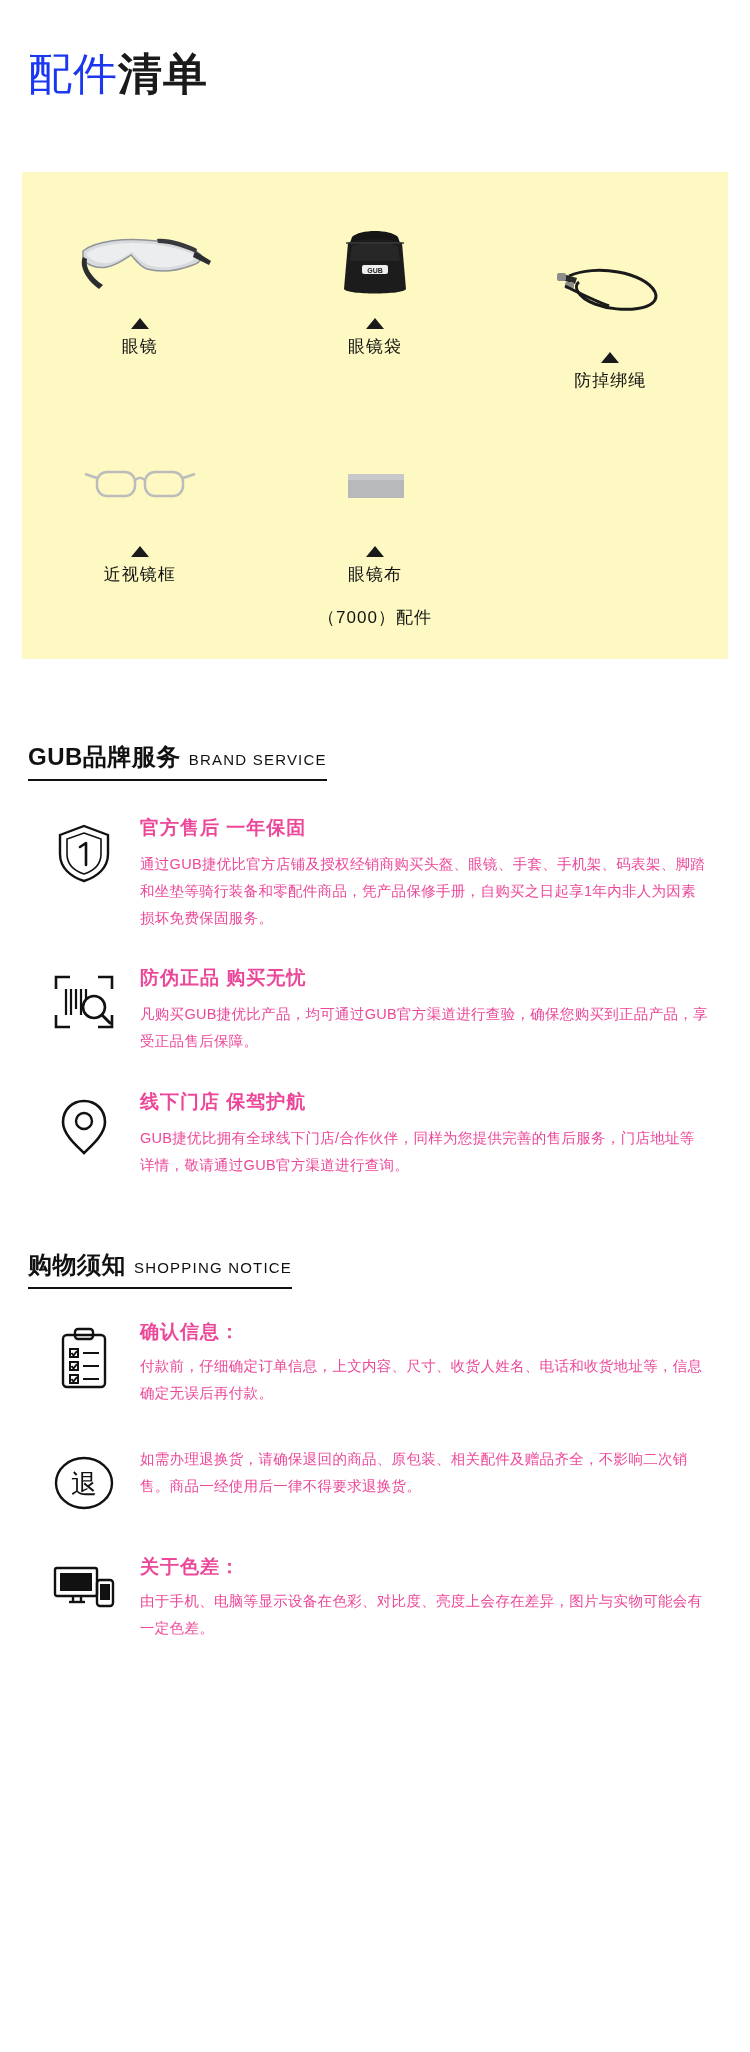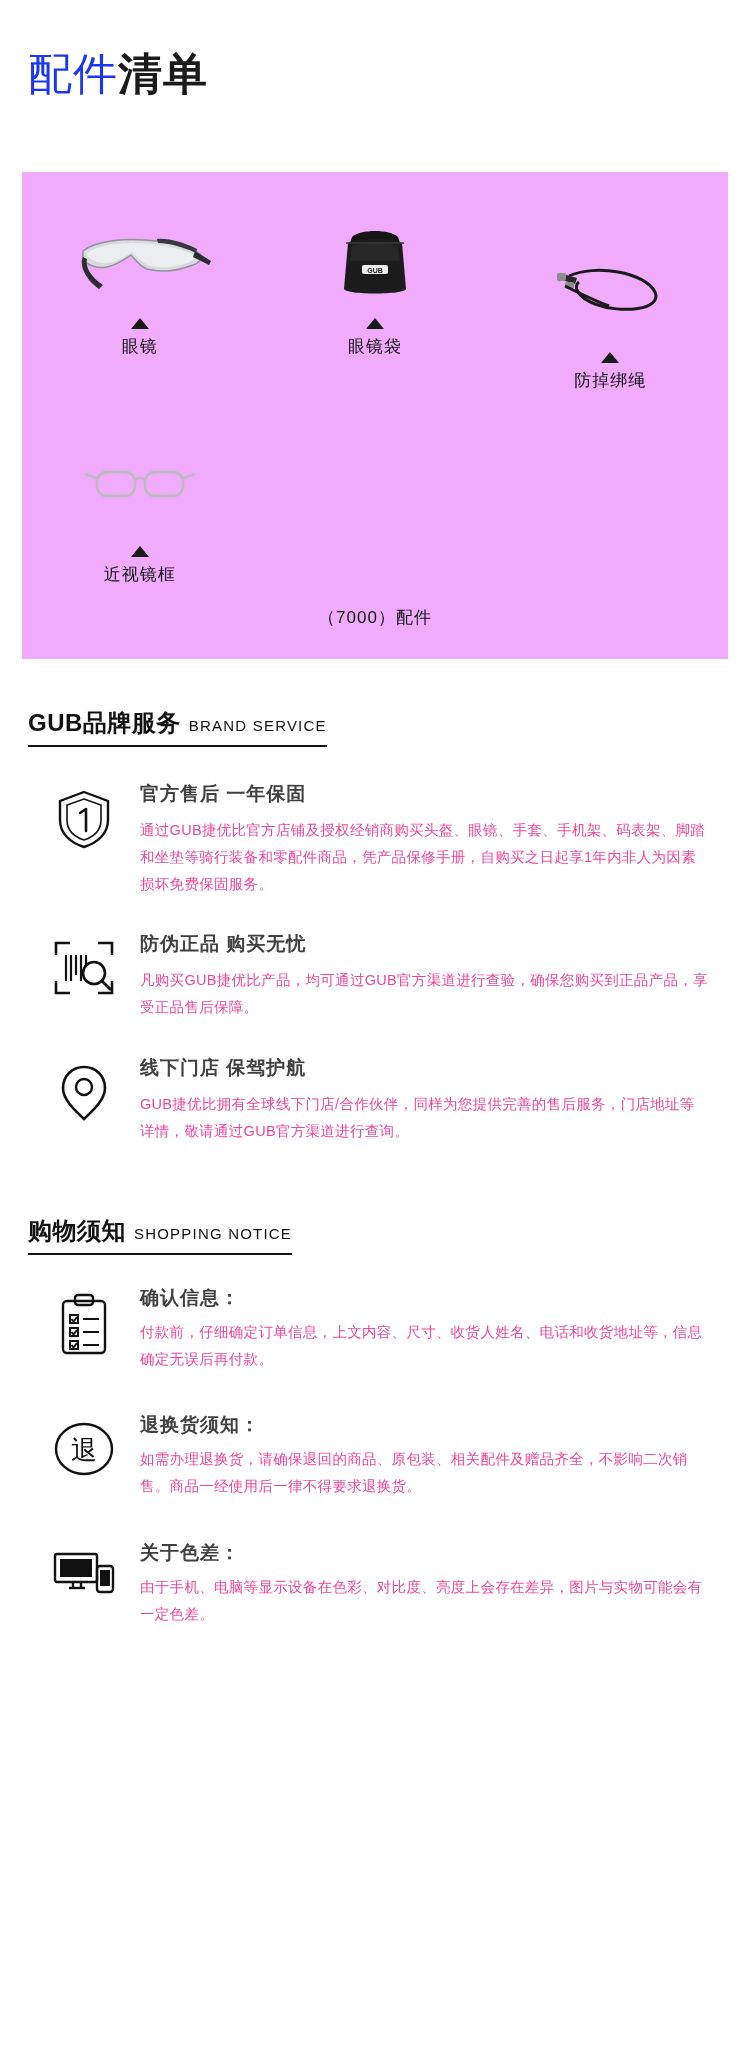--- a/index.html
+++ b/index.html
@@ -34,21 +34,21 @@
     color: #1a1a1a;
     letter-spacing: 1px;
     display: inline-block;
     vertical-align: baseline;
     font-family: Liberation Mono, monospace;
   }
 
   
   .panel {
     margin: 68px 22px 0 22px;
-    background: #f0abfc;
+    background: #fef9c3;
     padding: 26px 0 30px 0;
   }
   .grid {
     display: flex;
     flex-wrap: wrap;
   }
   .cell {
     width: 33.333%;
     text-align: center;
     padding-top: 8px;
@@ -78,21 +78,21 @@
     font-size: 17px;
     color: #111;
     letter-spacing: 1px;
   }
 
   
   svg.art-svg { display: block; }
 
   
   .section {
-    margin-top: 48px;
+    margin-top: 82px;
     padding: 0 28px;
   }
   .sec-head {
     display: inline-block;
     border-bottom: 2px solid #111;
     padding-bottom: 6px;
   }
   .sec-head .cn {
     font-size: 24px;
     font-weight: bold;
@@ -117,21 +117,21 @@
     width: 112px;
     flex: 0 0 112px;
     display: flex;
     justify-content: center;
     padding-top: 6px;
   }
   .item .body { flex: 1; padding-right: 14px; }
   .item .h {
     font-size: 19px;
     font-weight: bold;
-    color: #404040;
+    color: #ec4899;
     letter-spacing: 1px;
     margin-bottom: 10px;
   }
   .item .p {
     font-size: 14.5px;
     color: #ec4899;
     line-height: 1.85;
     letter-spacing: 0.3px;
   }
   .notice .item .h { margin-bottom: 8px; }
@@ -203,20 +203,30 @@
             <rect x="80" y="26" width="38" height="24" rx="10" fill="none" stroke="#bcbcbc" stroke-width="2.5"></rect>
             <path d="M70 34 C74 31, 76 31, 80 34" fill="none" stroke="#bcbcbc" stroke-width="2.5"></path>
             <path d="M32 32 L20 28" stroke="#bcbcbc" stroke-width="2.5"></path>
             <path d="M118 32 L130 28" stroke="#bcbcbc" stroke-width="2.5"></path>
           </svg>
         </div>
         <div class="caret"></div>
         <div class="lbl">近视镜框</div>
       </div>
 
+      <div class="cell row2">
+        <div class="art">
+          <svg class="art-svg" width="150" height="80" viewBox="0 0 150 80">
+            <rect x="48" y="28" width="56" height="24" fill="#b7b9bb"></rect>
+            <rect x="48" y="28" width="56" height="6" fill="#c7c9cb"></rect>
+          </svg>
+        </div>
+        <div class="caret"></div>
+        <div class="lbl">眼镜布</div>
+      </div>
     </div>
 
     <div class="panel-footer">（7000）配件</div>
   </div>
 
   <div class="section">
     <div class="sec-head">
       <span class="cn">GUB品牌服务</span><span class="en">BRAND SERVICE</span>
     </div>
 
@@ -308,21 +318,20 @@
       </div>
 
       <div class="item">
         <div class="ico">
           <svg width="66" height="62" viewBox="0 0 66 62">
             <ellipse cx="33" cy="31" rx="28" ry="25" fill="none" stroke="#111" stroke-width="2.4"></ellipse>
             <text x="33" y="41" font-size="26" text-anchor="middle" fill="#111" font-family="Liberation Sans, sans-serif">退</text>
           </svg>
         </div>
         <div class="body">
-          <div class="h">退换货须知：</div>
           <div class="p">如需办理退换货，请确保退回的商品、原包装、相关配件及赠品齐全，不影响二次销售。商品一经使用后一律不得要求退换货。</div>
         </div>
       </div>
 
       <div class="item">
         <div class="ico">
           <svg width="66" height="56" viewBox="0 0 66 56">
             <rect x="4" y="8" width="42" height="28" rx="2" fill="none" stroke="#111" stroke-width="2.4"></rect>
             <rect x="9" y="13" width="32" height="18" fill="#111"></rect>
             <path d="M18 42 L34 42" stroke="#111" stroke-width="2.4"></path>

